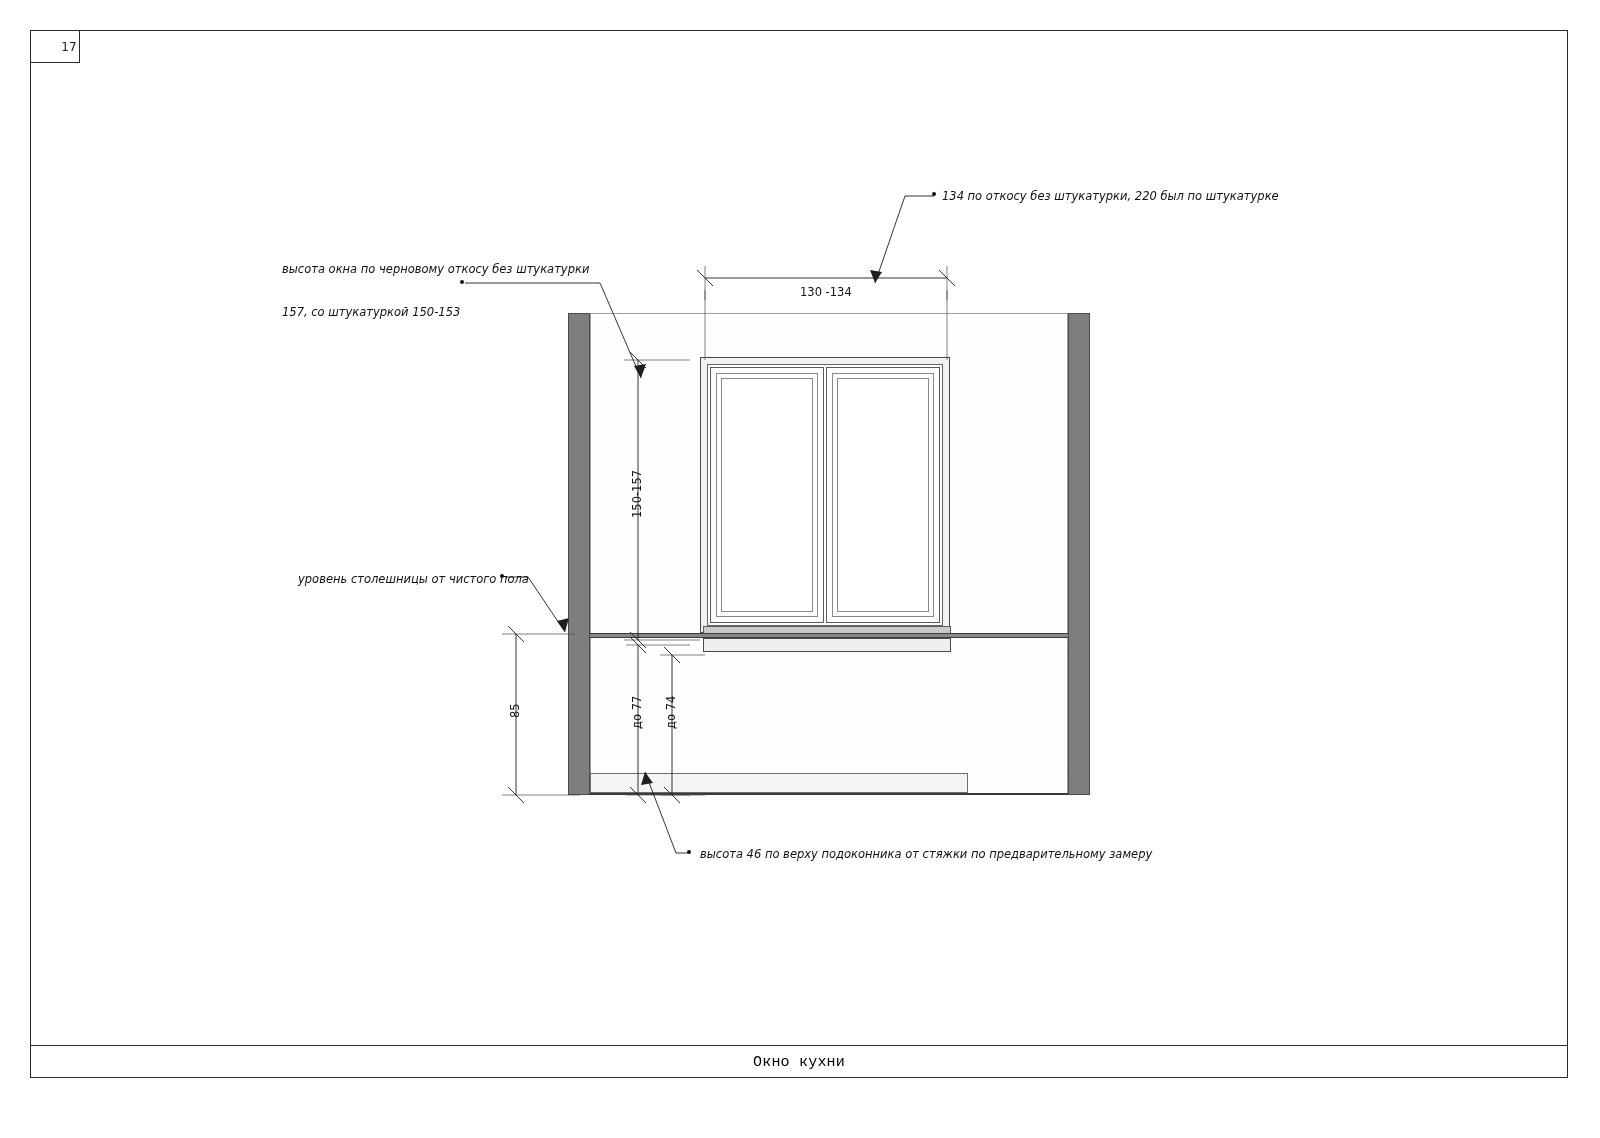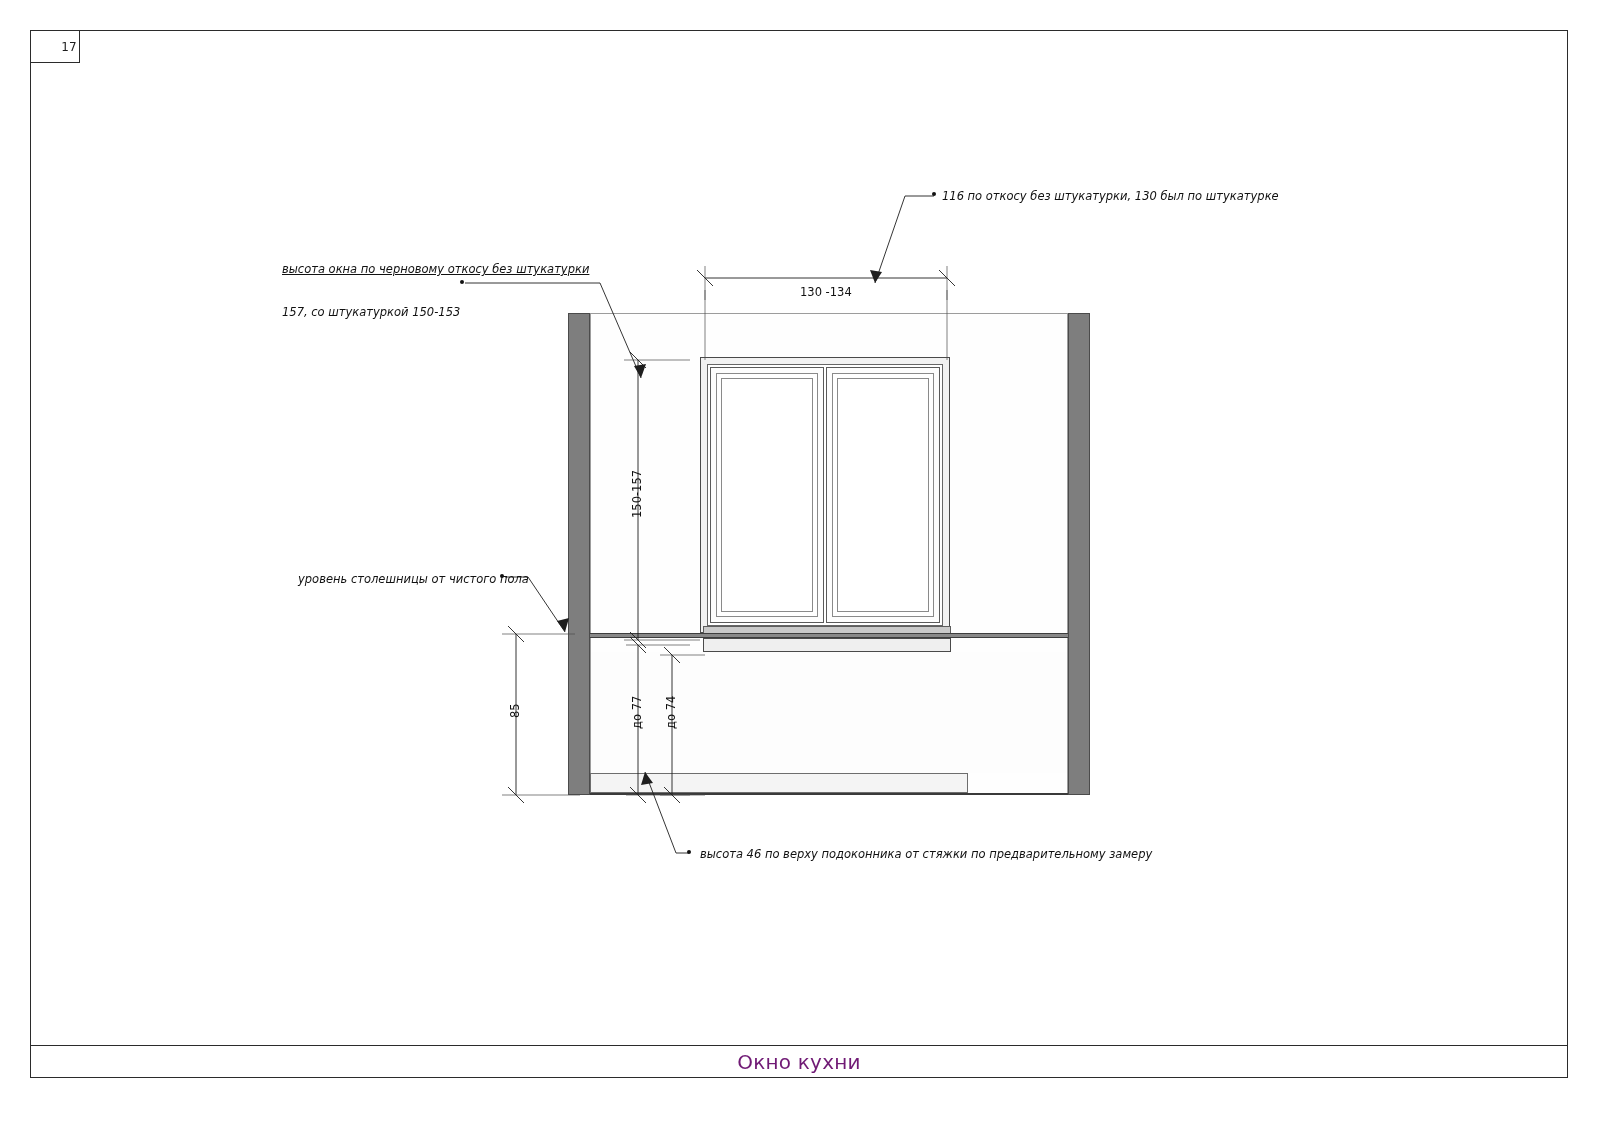--- a/index.html
+++ b/index.html
@@ -51,23 +51,24 @@
     top: 1045px;
     width: 1538px;
     height: 33px;
     border-top: 1px solid #2b2b2b;
     box-sizing: border-box;
     display: flex;
     align-items: center;
     justify-content: center;
   }
   .title-bar span {
-    font-size: 20px;
-    color: #701a75;
+    font-size: 15px;
+    color: #000000;
     letter-spacing: 0.2px;
+    font-family: Liberation Mono, monospace;
   }
 
   
   .drawing {
     position: absolute;
     left: 0;
     top: 0;
     width: 1600px;
     height: 1138px;
   }
@@ -298,24 +299,24 @@
       </g>
 
       <g>
         <line class="ln" x1="689" y1="853" x2="676" y2="853"></line>
         <line class="ln" x1="676" y1="853" x2="645" y2="772"></line>
         <polygon points="645,772 641,785 653,783" fill="#1e1e1e"></polygon>
       </g>
     </svg>
 
     <div class="bullet" style="left:932px; top:192px;"></div>
-    <div class="note" style="left:942px; top:188px;">116 по откосу без штукатурки, 130 был по штукатурке</div>
+    <div class="note" style="left:942px; top:188px;">134 по откосу без штукатурки, 220 был по штукатурке</div>
 
     <div class="bullet" style="left:460px; top:280px;"></div>
-    <div class="note" style="left:282px; top:261px;text-decoration:underline;">высота окна по черновому откосу без штукатурки</div>
+    <div class="note" style="left:282px; top:261px;">высота окна по черновому откосу без штукатурки</div>
     <div class="note" style="left:282px; top:276px;margin-top:28px;">157, со штукатуркой 150-153</div>
 
     <div class="bullet" style="left:500px; top:574px;"></div>
     <div class="note" style="left:281px; top:571px;margin-left:17px;">уровень столешницы от чистого пола</div>
 
     <div class="bullet" style="left:687px; top:850px;"></div>
     <div class="note" style="left:700px; top:846px;">высота 46 по верху подоконника от стяжки по предварительному замеру</div>
 
     <div class="dim-label" style="left:800px; top:285px;">130 -134</div>
     <div class="dim-label vert" style="left:630px; top:518px;">150-157</div>

